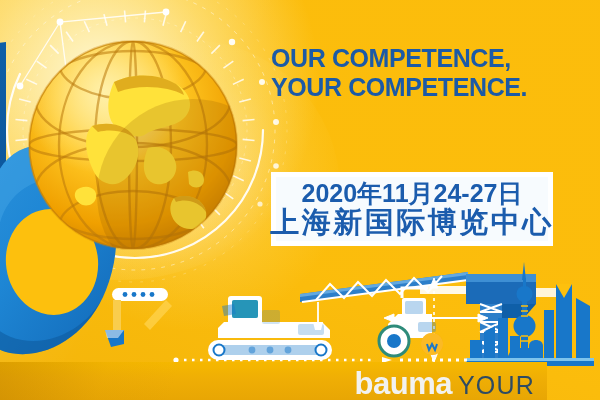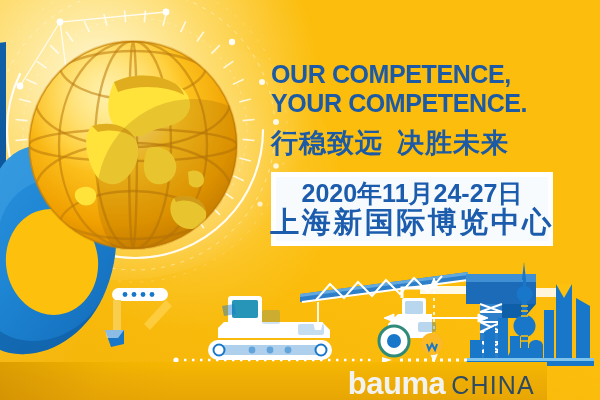--- a/index.html
+++ b/index.html
@@ -31,21 +31,21 @@
   
   .rings{position:absolute;left:-30px;top:-10px;width:340px;height:300px;pointer-events:none;}
 
   
   .bletter{position:absolute;left:-52px;top:40px;width:210px;height:330px;}
 
   
   .globe{position:absolute;left:18px;top:30px;width:230px;height:230px;}
 
   
-  .copy{position:absolute;left:271px;top:60px;width:300px;}
+  .copy{position:absolute;left:271px;top:44px;width:300px;}
   .head-en{
     color:#1C5AA6;font-weight:bold;font-size:25px;line-height:1.16;
     letter-spacing:-.4px;white-space:nowrap;
   }
   .head-cn{
     color:#1C5AA6;font-weight:bold;font-size:27px;line-height:1.2;
     margin-top:9px;letter-spacing:1px;white-space:nowrap;
   }
   .head-cn .gap{display:inline-block;width:14px;}
 
@@ -248,21 +248,20 @@
 
       <path d="M115 11 A104 104 0 0 1 115 219 A104 104 0 0 0 115 11 Z" fill="#000" fill-opacity="0"></path>
       <circle cx="175" cy="165" r="96" fill="#8A5400" fill-opacity=".20"></circle>
     </g>
     <circle cx="115" cy="115" r="104" fill="none" stroke="#C98209" stroke-opacity=".35" stroke-width="2"></circle>
   </svg>
 
   <div class="copy">
     <div class="head-en">OUR COMPETENCE,</div>
     <div class="head-en">YOUR COMPETENCE.</div>
-    <div class="head-cn"><span>行稳致远</span><span class="gap"></span><span>决胜未来</span></div>
   </div>
 
   <div class="infobox">
     <div class="infobox-inner">
       <div class="info-date">2020年11月24-27日</div>
       <div class="info-venue">上海新国际博览中心</div>
     </div>
   </div>
 
   <svg class="machines" viewBox="0 0 600 120">
@@ -384,17 +383,17 @@
   <svg class="dotline" viewBox="0 0 600 10">
     <circle cx="176" cy="5" r="2.6" fill="#FFFFFF"></circle>
     <path d="M184 5 L376 5" stroke="#FFFFFF" stroke-width="2.6" stroke-dasharray="2.5 5.5"></path>
     <path d="M382 2 L392 5 L382 8 Z" fill="#FFFFFF"></path>
     <path d="M400 5 L468 5" stroke="#FFFFFF" stroke-width="3.2" stroke-dasharray="3 5"></path>
   </svg>
 
   <div class="bottombar">
     <div class="logo">
       <span class="logo-bauma">bauma</span>
-      <span class="logo-china">CHINA</span>
+      <span class="logo-china">YOUR</span>
     </div>
   </div>
 
 </div>
 
 </body></html>

